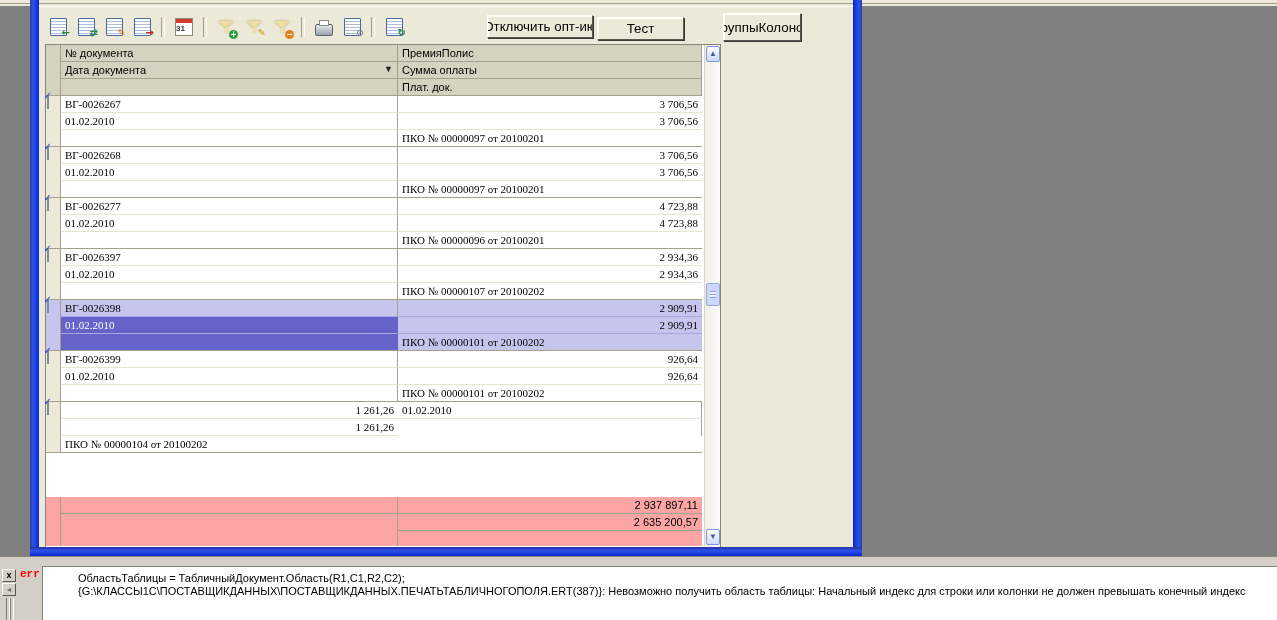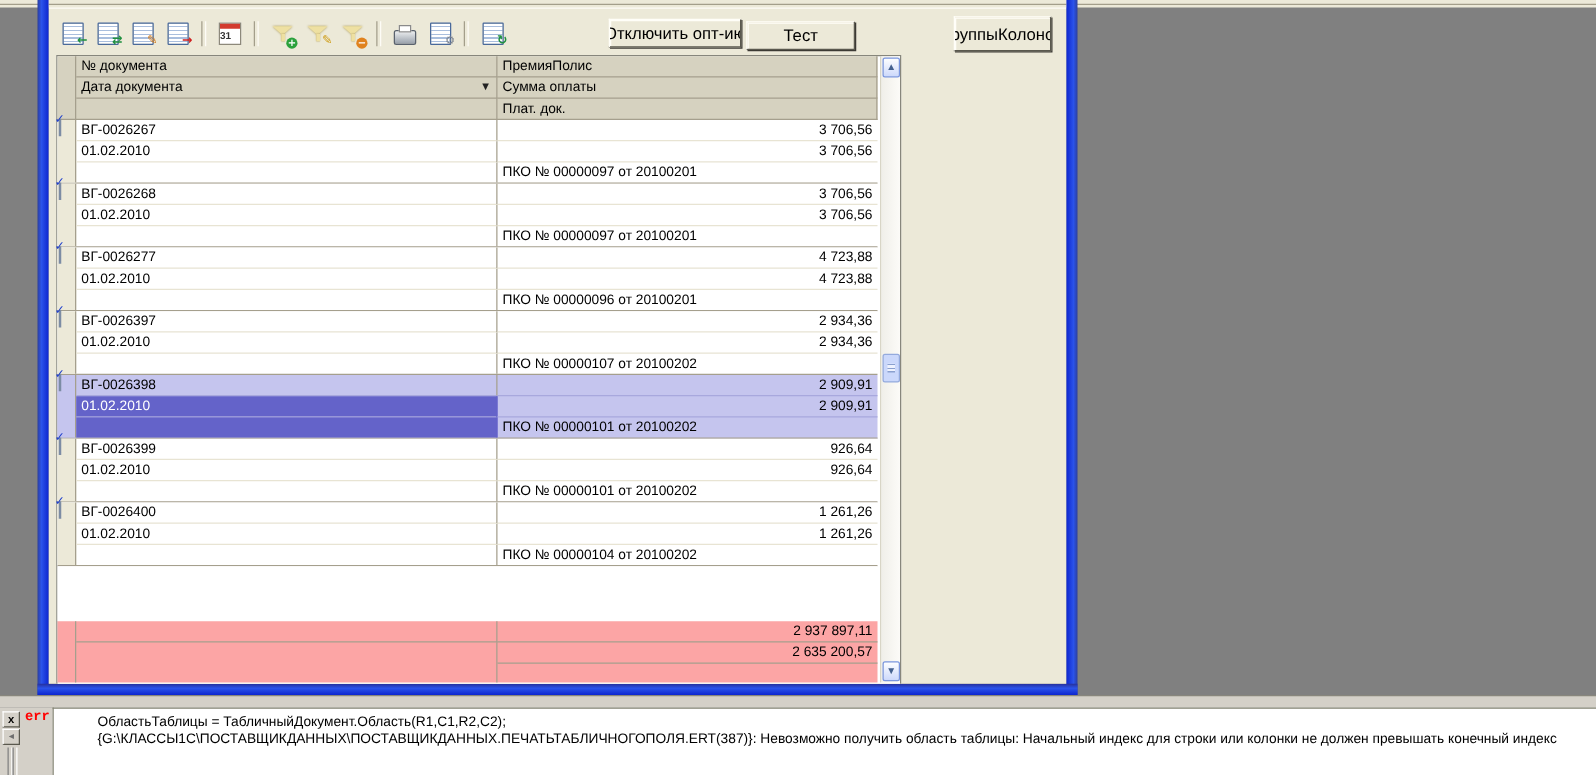--- a/index.html
+++ b/index.html
@@ -48,21 +48,21 @@
   .cell{padding:2px 3px 0 4px;white-space:nowrap;overflow:hidden;}
   .num{text-align:right;padding-right:4px;}
 
   .thead{grid-template-rows:17px 17px 17px;background:#d6d2c0;height:51px;box-sizing:border-box;border-bottom:1px solid #a59f8d;}
   .thead .hmark{grid-row:1/4;grid-column:1;border-right:1px solid #a59f8d;}
   .thead .hc{border-right:1px solid #a59f8d;border-bottom:1px solid #a59f8d;}
   .thead .hc.last{border-bottom:none;}
   .hdate{position:relative;}
   .ddarrow{position:absolute;right:4px;top:2px;font-size:9px;color:#222;}
 
-  .rec{grid-template-rows:17px 17px 16px;height:51px;box-sizing:border-box;border-bottom:1px solid #a59f8d;background:#fff;}
+  .rec{grid-template-rows:17px 17px 16px;height:51px;box-sizing:border-box;border-bottom:1px solid #a59f8d;background:#fff;font-family:Liberation Serif, serif;}
   .rec .marker{grid-row:1/4;grid-column:1;background:#ece9d8;border-right:1px solid #a59f8d;}
   .rec .c1{border-right:1px solid #a59f8d;}
   .rec .rb{border-bottom:1px solid #e8e4d3;}
   .docicon{position:relative;width:11px;height:13px;margin:2px auto 0 1px;background:repeating-linear-gradient(180deg,#fff 0 2px,#b9c6da 2px 3px);border:1px solid #7c8ca4;}
   .docicon:after{content:"✓";position:absolute;right:-4px;top:-6px;color:#2040cc;font:bold 10px "DejaVu Sans",sans-serif;}
   .rec.sel{background:#c5c5ee;}
   .rec.sel .marker{background:#c5c5ee;}
   .rec.sel .rb{border-bottom-color:#a8a8dd;}
   .rec.sel .c1.dk{background:#6463c9;border-right-color:#6463c9;}
   .rec.sel .c1.dk.datecell{color:#fff;}
@@ -160,21 +160,21 @@
         </span>
       <span class="tsep"></span>
       <span class="tbtn">
           <i class="ib-sheet"></i>
           <i class="bd bd-grn">↻</i>
         </span>
     </div>
 
     <button class="btn3d" style="left:448px;top:15px;width:106px;height:23px;">Отключить опт-ию</button>
     <button class="btn3d" style="left:558px;top:17px;width:87px;height:23px;">Тест</button>
-    <button class="btn3d" style="left:684px;top:13px;width:78px;height:28px;margin-left:40px;">руппыКолоно</button>
+    <button class="btn3d" style="left:684px;top:13px;width:78px;height:28px;">руппыКолоно</button>
 
     <div class="tablewrap">
       <div class="gridarea">
 
         <div class="grid3 thead">
           <div class="hmark"></div>
           <div class="cell hc">№ документа</div>
           <div class="cell hc">ПремияПолис</div>
           <div class="cell hc hdate"><span>Дата документа</span><span class="ddarrow">▼</span></div>
           <div class="cell hc">Сумма оплаты</div>
@@ -237,21 +237,20 @@
           <div class="cell c1 rb">ВГ-0026399</div>
           <div class="cell rb num">926,64</div>
           <div class="cell c1 rb">01.02.2010</div>
           <div class="cell rb num">926,64</div>
           <div class="cell c1"></div>
           <div class="cell">ПКО № 00000101 от 20100202</div>
         </div>
 
         <div class="grid3 rec">
           <div class="marker"><span class="docicon"></span></div>
-          <div class="cell c1 rb">ВГ-0026400</div>
           <div class="cell rb num">1 261,26</div>
           <div class="cell c1 rb">01.02.2010</div>
           <div class="cell rb num">1 261,26</div>
           <div class="cell c1"></div>
           <div class="cell">ПКО № 00000104 от 20100202</div>
         </div>
 
         <div class="gap"></div>
 
         <div class="grid3 tfoot">

